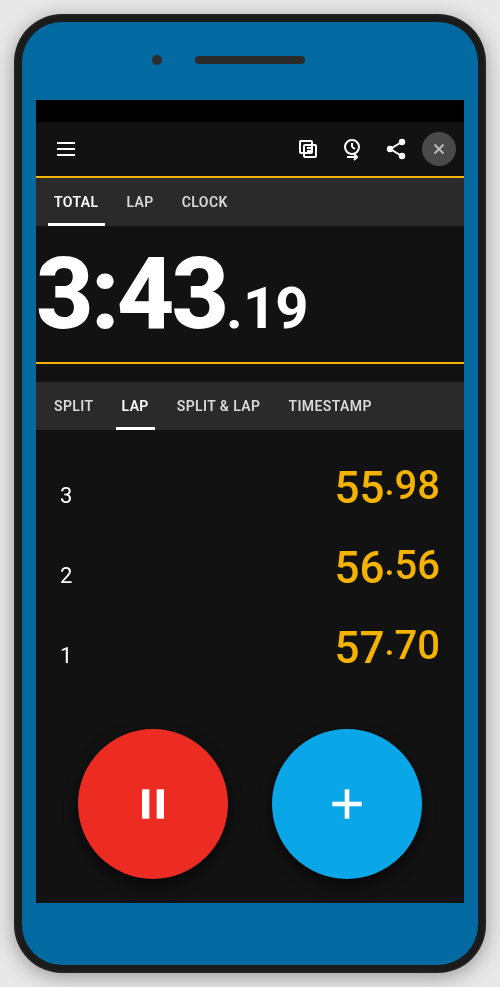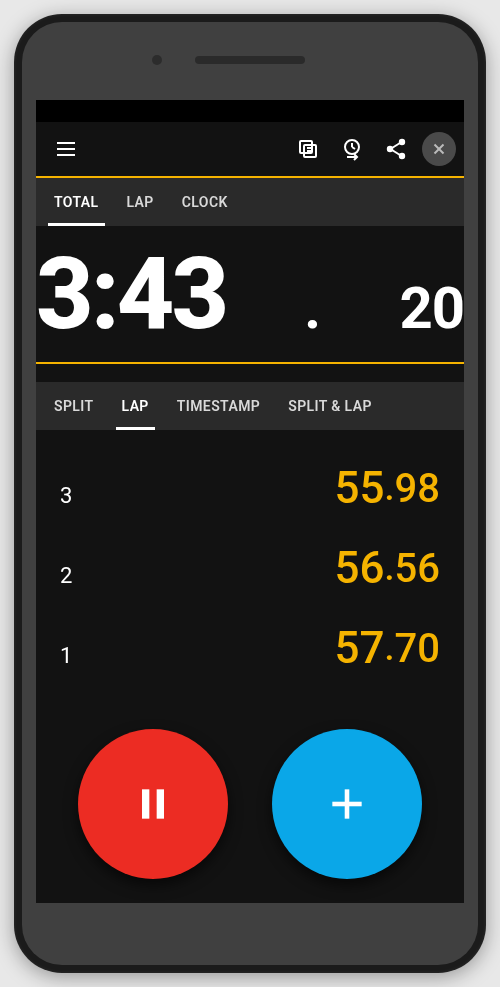--- a/index.html
+++ b/index.html
@@ -14,21 +14,21 @@
     position: absolute;
     left: 14px; top: 14px;
     width: 472px; height: 959px;
     background: #1b1b1b;
     border-radius: 48px;
     box-shadow: 0 4px 20px rgba(0,0,0,0.35), inset 0 0 4px rgba(255,255,255,0.08);
     padding: 8px;
   }
   .device-inner {
     width: 100%; height: 100%;
-    background: #404040;
+    background: #0369a1;
     border-radius: 40px;
     position: relative;
     overflow: hidden;
   }
   .speaker {
     position: absolute;
     top: 34px; left: 50%;
     transform: translateX(-50%);
     width: 110px; height: 8px;
     background: #2a2a2a;
@@ -102,21 +102,21 @@
     position: absolute;
     left: 8px; right: 8px; bottom: 0;
     height: 3px;
     background: #fff;
   }
   .tabs.secondary { margin-top: 18px; }
   
   .main-time {
     display: flex;
     align-items: baseline;
-    justify-content: space-between;
+    justify-content: flex-start;
     color: #fff;
     padding: 18px 0 18px;
     border-bottom: 2px solid #f5b300;
   }
   .main-time .big {
     font-size: 100px;
     font-weight: 800;
     letter-spacing: -3px;
     line-height: 1;
   }
@@ -139,21 +139,21 @@
     justify-content: space-between;
     padding: 14px 6px;
   }
   .lap-index {
     color: #fff;
     font-size: 22px;
     font-weight: 400;
   }
   .lap-time {
     display: flex;
-    align-items: center;
+    align-items: flex-start;
     color: #f5b300;
   }
   .lap-time .sec {
     font-size: 44px;
     font-weight: 500;
   }
   .lap-time .dot {
     font-size: 36px;
     font-weight: 500;
   }
@@ -237,28 +237,28 @@
 
       <div class="tabs">
         <div class="tab active">TOTAL</div>
         <div class="tab">LAP</div>
         <div class="tab">CLOCK</div>
       </div>
 
       <div class="main-time">
         <span class="big">3:43</span>
           <span class="dot">.</span>
-          <span class="small">20</span>
+          <span class="small">19</span>
       </div>
 
       <div class="tabs secondary">
         <div class="tab">SPLIT</div>
         <div class="tab active">LAP</div>
+        <div class="tab">SPLIT &amp; LAP</div>
         <div class="tab">TIMESTAMP</div>
-        <div class="tab">SPLIT &amp; LAP</div>
       </div>
 
       <div class="laps">
         <div class="lap-row">
           <span class="lap-index">3</span>
           <span class="lap-time">
             <span class="sec">55</span>
               <span class="dot">.</span>
               <span class="frac">98</span>
           </span>

